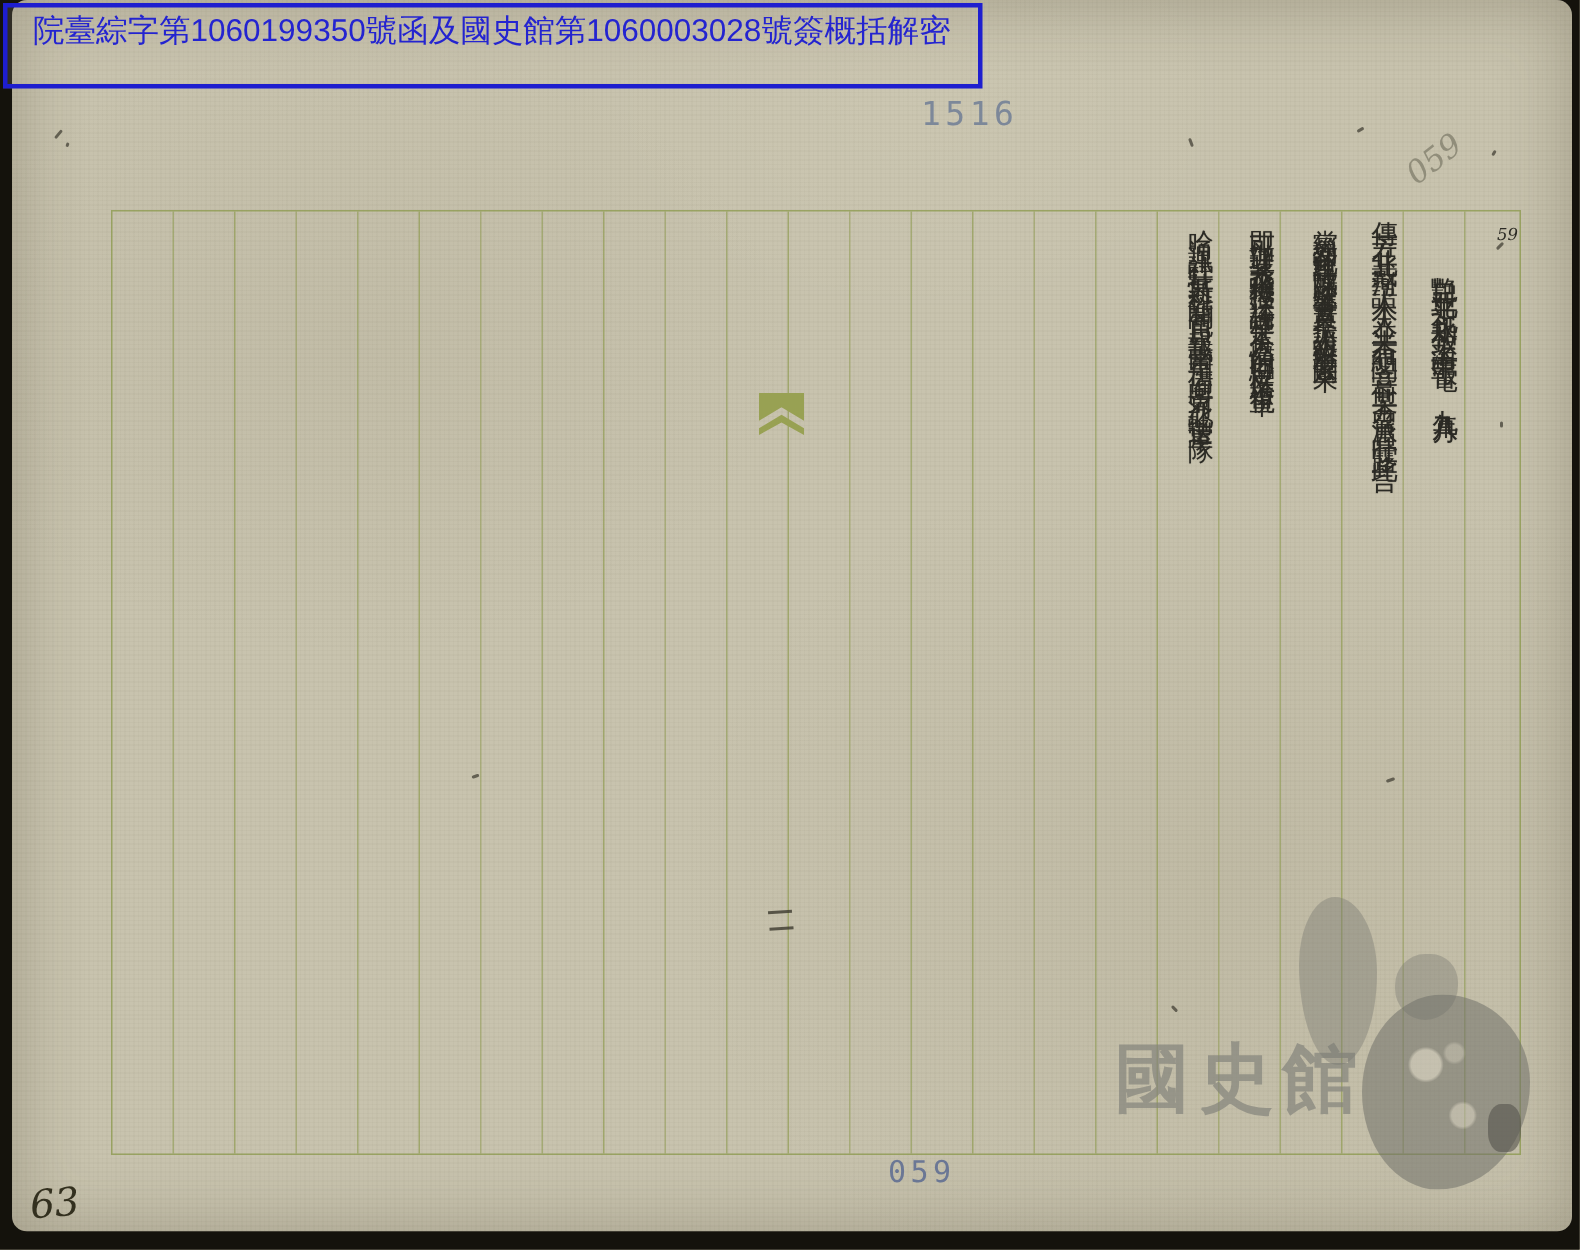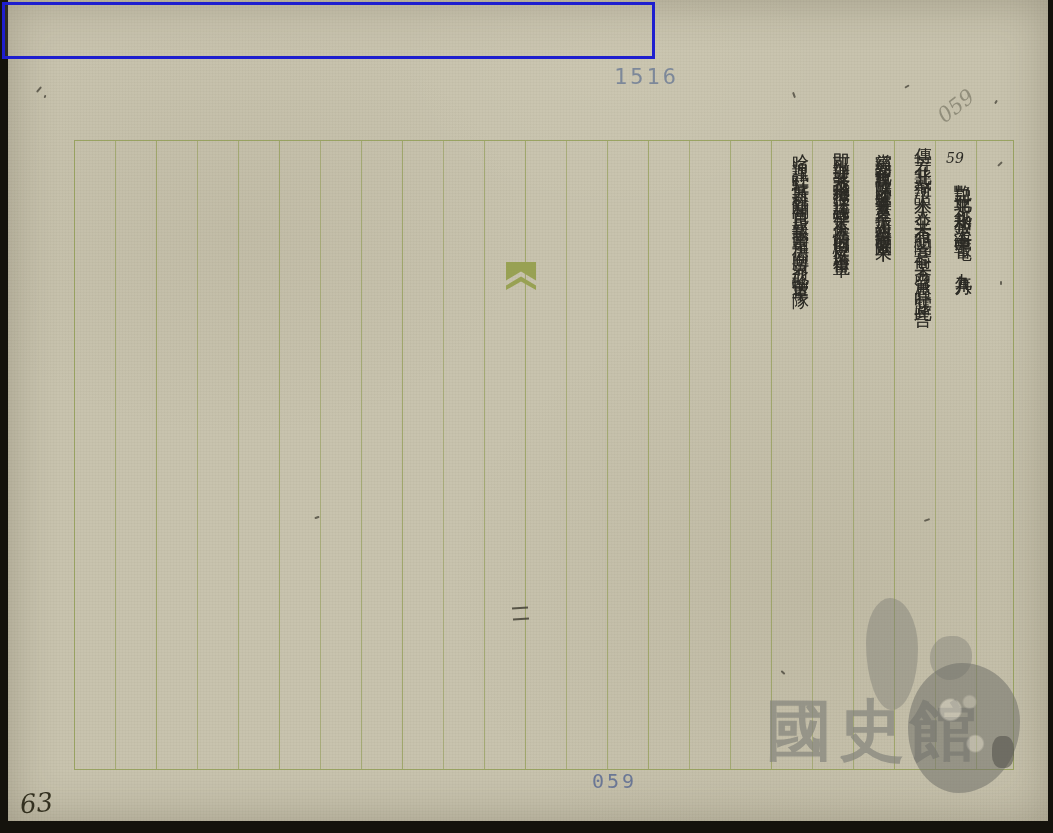--- a/index.html
+++ b/index.html
@@ -6,21 +6,21 @@
     background:#14120c;font-family:"Liberation Sans",sans-serif;}
   .scan{position:relative;width:1053px;height:833px;}
   .paper{position:absolute;left:8px;top:0;width:1040px;height:821px;
     background:
       radial-gradient(ellipse 420px 300px at 22% 28%, rgba(110,100,75,.07), transparent 70%),
       radial-gradient(ellipse 520px 420px at 78% 72%, rgba(108,98,70,.09), transparent 72%),
       radial-gradient(ellipse 320px 220px at 58% 8%, rgba(255,250,228,.06), transparent 70%),
       repeating-linear-gradient(0deg, rgba(90,85,60,.035) 0 1px, transparent 1px 3px),
       repeating-linear-gradient(90deg, rgba(88,84,58,.03) 0 1px, transparent 1px 3px),
       #c8c3ae;
-    box-shadow: inset 0 0 46px rgba(60,55,35,.28);}
+    box-shadow: inset 0 0 46px rgba(60,55,35,.28); border-radius: 10px;}
   
   .notice{position:absolute;left:2px;top:2px;width:653px;height:57px;border:3px solid #1e1ecf;
     box-sizing:border-box;padding:3px 0 0 17px;color:#2424d0;font-size:21px;line-height:26px;
     font-family:"Liberation Sans",sans-serif;background:rgba(200,195,174,.15);}
   
   .stamp{position:absolute;font-family:"DejaVu Sans Mono",monospace;opacity:.85;}
   .top-num{left:606px;top:64px;font-size:22px;letter-spacing:3px;color:#707e96;}
   .bottom-num{left:584px;top:769px;font-size:20px;letter-spacing:3px;color:#5c6b92;}
   .pencil-num{position:absolute;left:928px;top:94px;font-size:21px;color:#84816f;opacity:.8;
     font-family:"DejaVu Serif",serif;font-style:italic;transform:rotate(-38deg);}
@@ -35,30 +35,30 @@
   .marker .m-top{position:absolute;inset:0;background:#98a153;
     clip-path:polygon(0 0,100% 0,100% 66%,50% 34%,0 66%);}
   .marker .m-band{position:absolute;inset:0;background:#98a153;
     clip-path:polygon(0 84%,50% 52%,100% 84%,100% 100%,50% 70%,0 100%);}
   
   .dmark span{position:absolute;width:16px;height:2px;background:#3c3a2e;opacity:.8;}
   
   .mcol{position:absolute;writing-mode:vertical-rl;text-orientation:upright;
     font-family:"Liberation Serif",serif;color:#2b2a24;width:38px;text-align:left;
     text-shadow:0 0 .6px rgba(43,42,36,.6);}
-  .col-num{position:absolute;left:938px;top:150px;font-size:14px;color:#2b2a24;
+  .col-num{position:absolute;left:990px;top:150px;font-size:11px;color:#2b2a24;
     font-family:"DejaVu Serif",serif;font-style:italic;}
   .c1{left:929px;top:170px;font-size:18px;letter-spacing:5px;}
   .c1 .date{margin-block-start:26px;letter-spacing:2px;font-size:17px;}
   .c2{left:889px;top:134px;font-size:17.5px;letter-spacing:6.5px;}
   .c3{left:848px;top:140px;font-size:16.5px;letter-spacing:3.5px;}
   .c4{left:807px;top:140px;font-size:17px;letter-spacing:4px;}
   .c5{left:766px;top:140px;font-size:17px;letter-spacing:5.5px;}
   
-  .wm-cjk{position:absolute;left:758px;top:686px;font-size:66px;font-weight:600;
+  .wm-cjk{position:absolute;left:735px;top:686px;font-size:50px;font-weight:600;
     letter-spacing:6px;color:#84847c;opacity:.7;font-family:"Liberation Serif",serif;}
   .wm-latin{position:absolute;left:737px;top:754px;font-size:20px;color:#8b8b84;opacity:.8;
     font-family:"Liberation Serif",serif;}
   .blob{position:absolute;opacity:.55;}
   .b1{left:900px;top:663px;width:112px;height:130px;border-radius:48% 52% 55% 45%/50% 45% 55% 50%;
     background:
       radial-gradient(circle at 38% 36%, rgba(215,210,195,.85) 0 9%, transparent 11%),
       radial-gradient(circle at 60% 62%, rgba(215,210,195,.7) 0 7%, transparent 9%),
       radial-gradient(circle at 55% 30%, rgba(215,210,195,.5) 0 5%, transparent 7%),
       #71716a;}
@@ -142,14 +142,15 @@
         <div class="speck" style="left: 308px; top: 515px; height: 5px; transform: rotate(70deg);"></div>
         <div class="speck" style="left: 918px; top: 517px; height: 6px; transform: rotate(70deg);"></div>
         <div class="speck" style="left: 992px; top: 281px; height: 4px; transform: rotate(0deg);"></div>
         <div class="speck" style="left: 36px; top: 95px; height: 3px; transform: rotate(20deg);"></div>
         <div class="speck" style="left: 774px; top: 670px; height: 5px; transform: rotate(-45deg);"></div>
         <div class="speck" style="left: 987px; top: 100px; height: 4px; transform: rotate(30deg);"></div>
       </div>
   </div>
 
   <div class="notice">
+    <div>院臺綜字第1060199350號函及國史館第1060003028號簽概括解密</div>
   </div>
 </div>
 
 </body></html>

